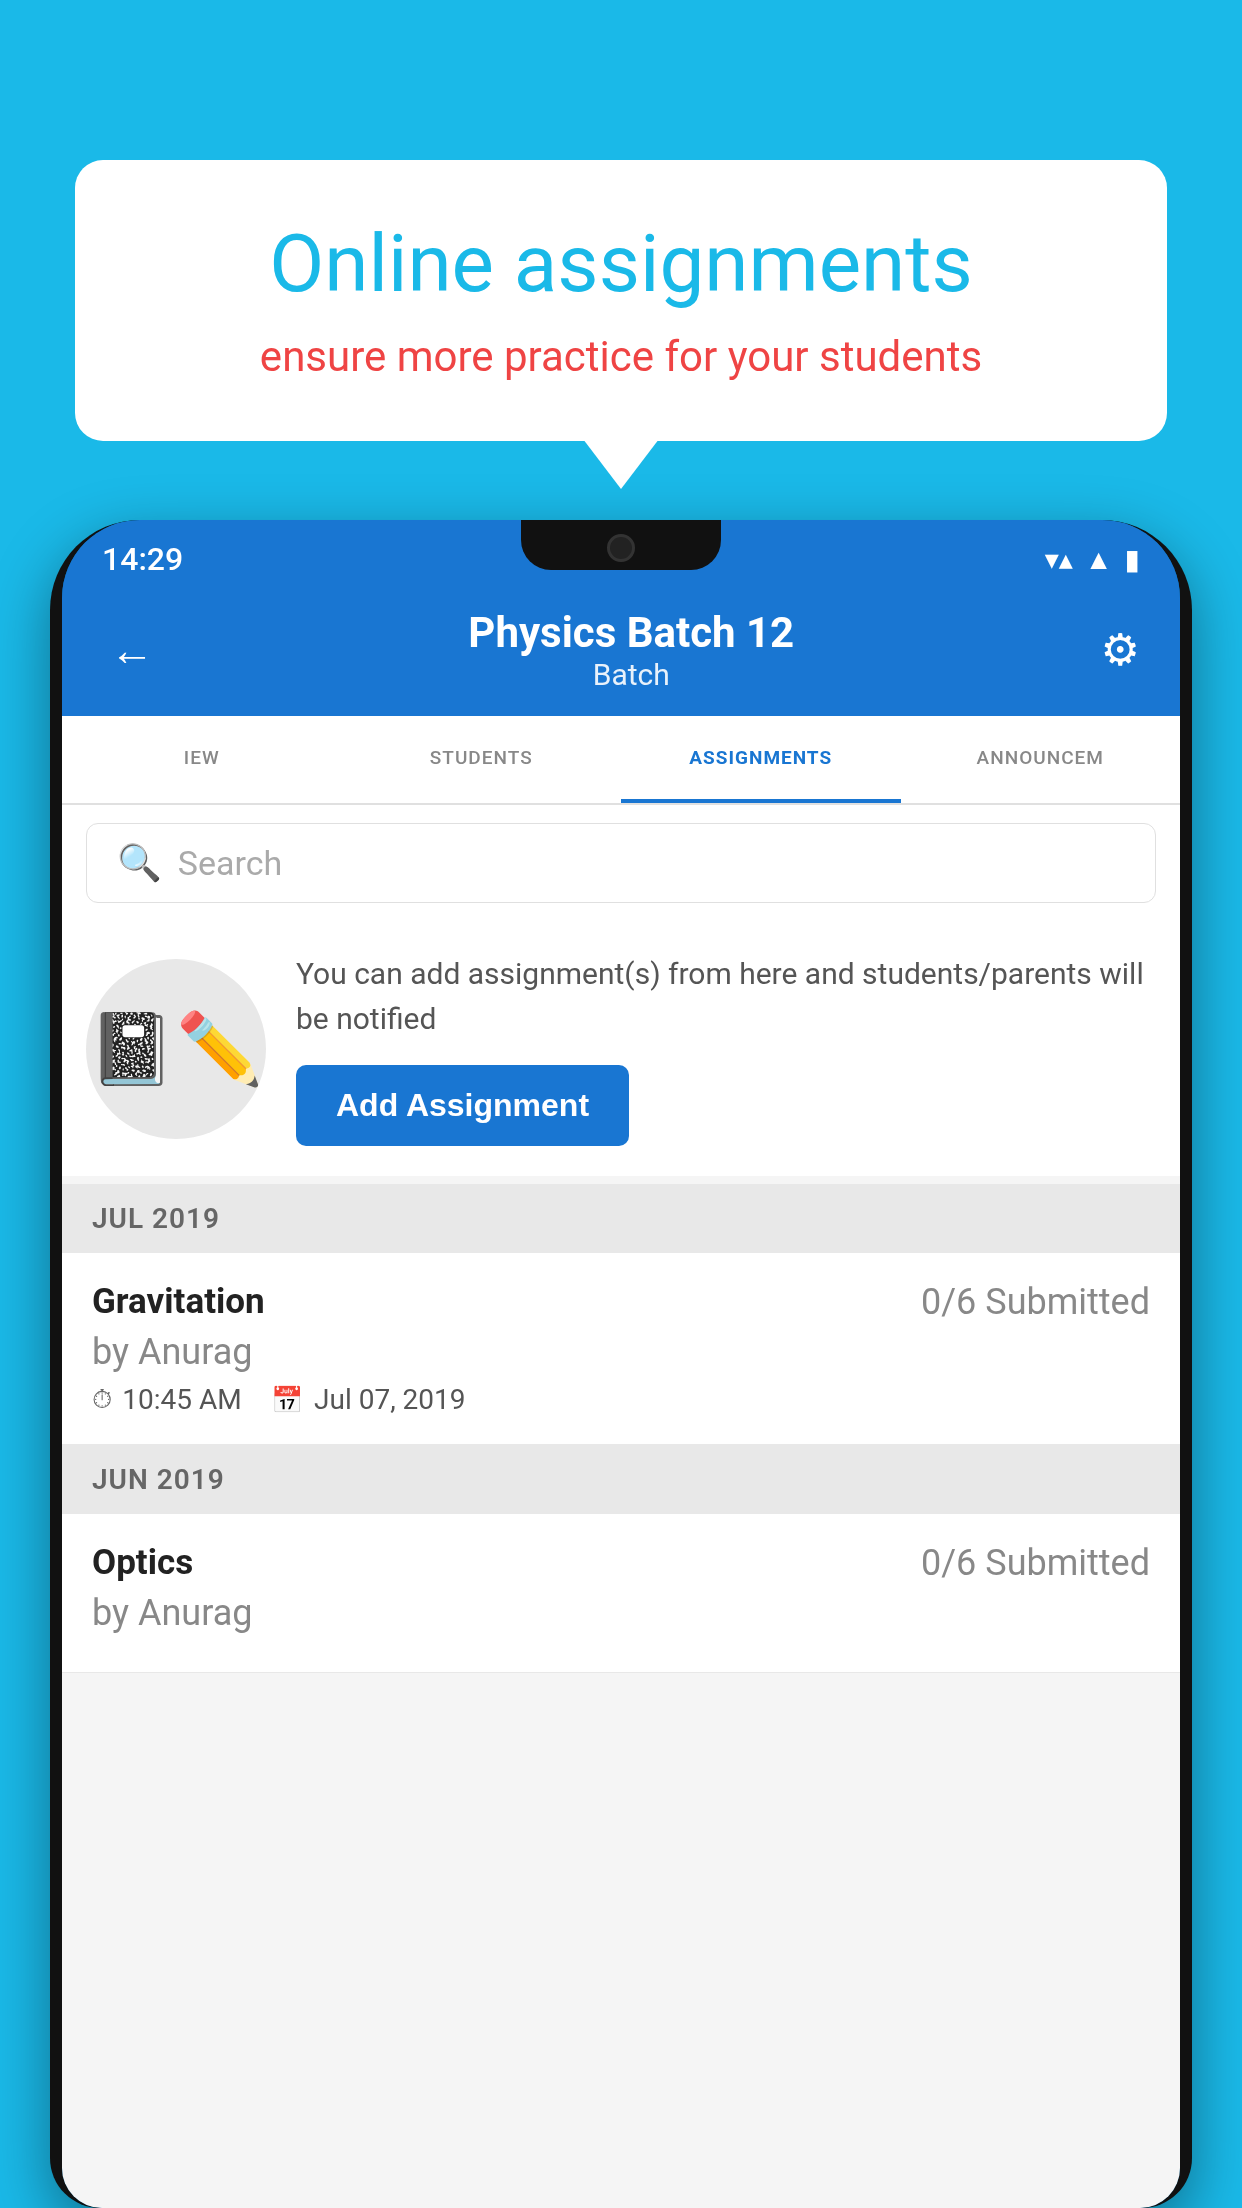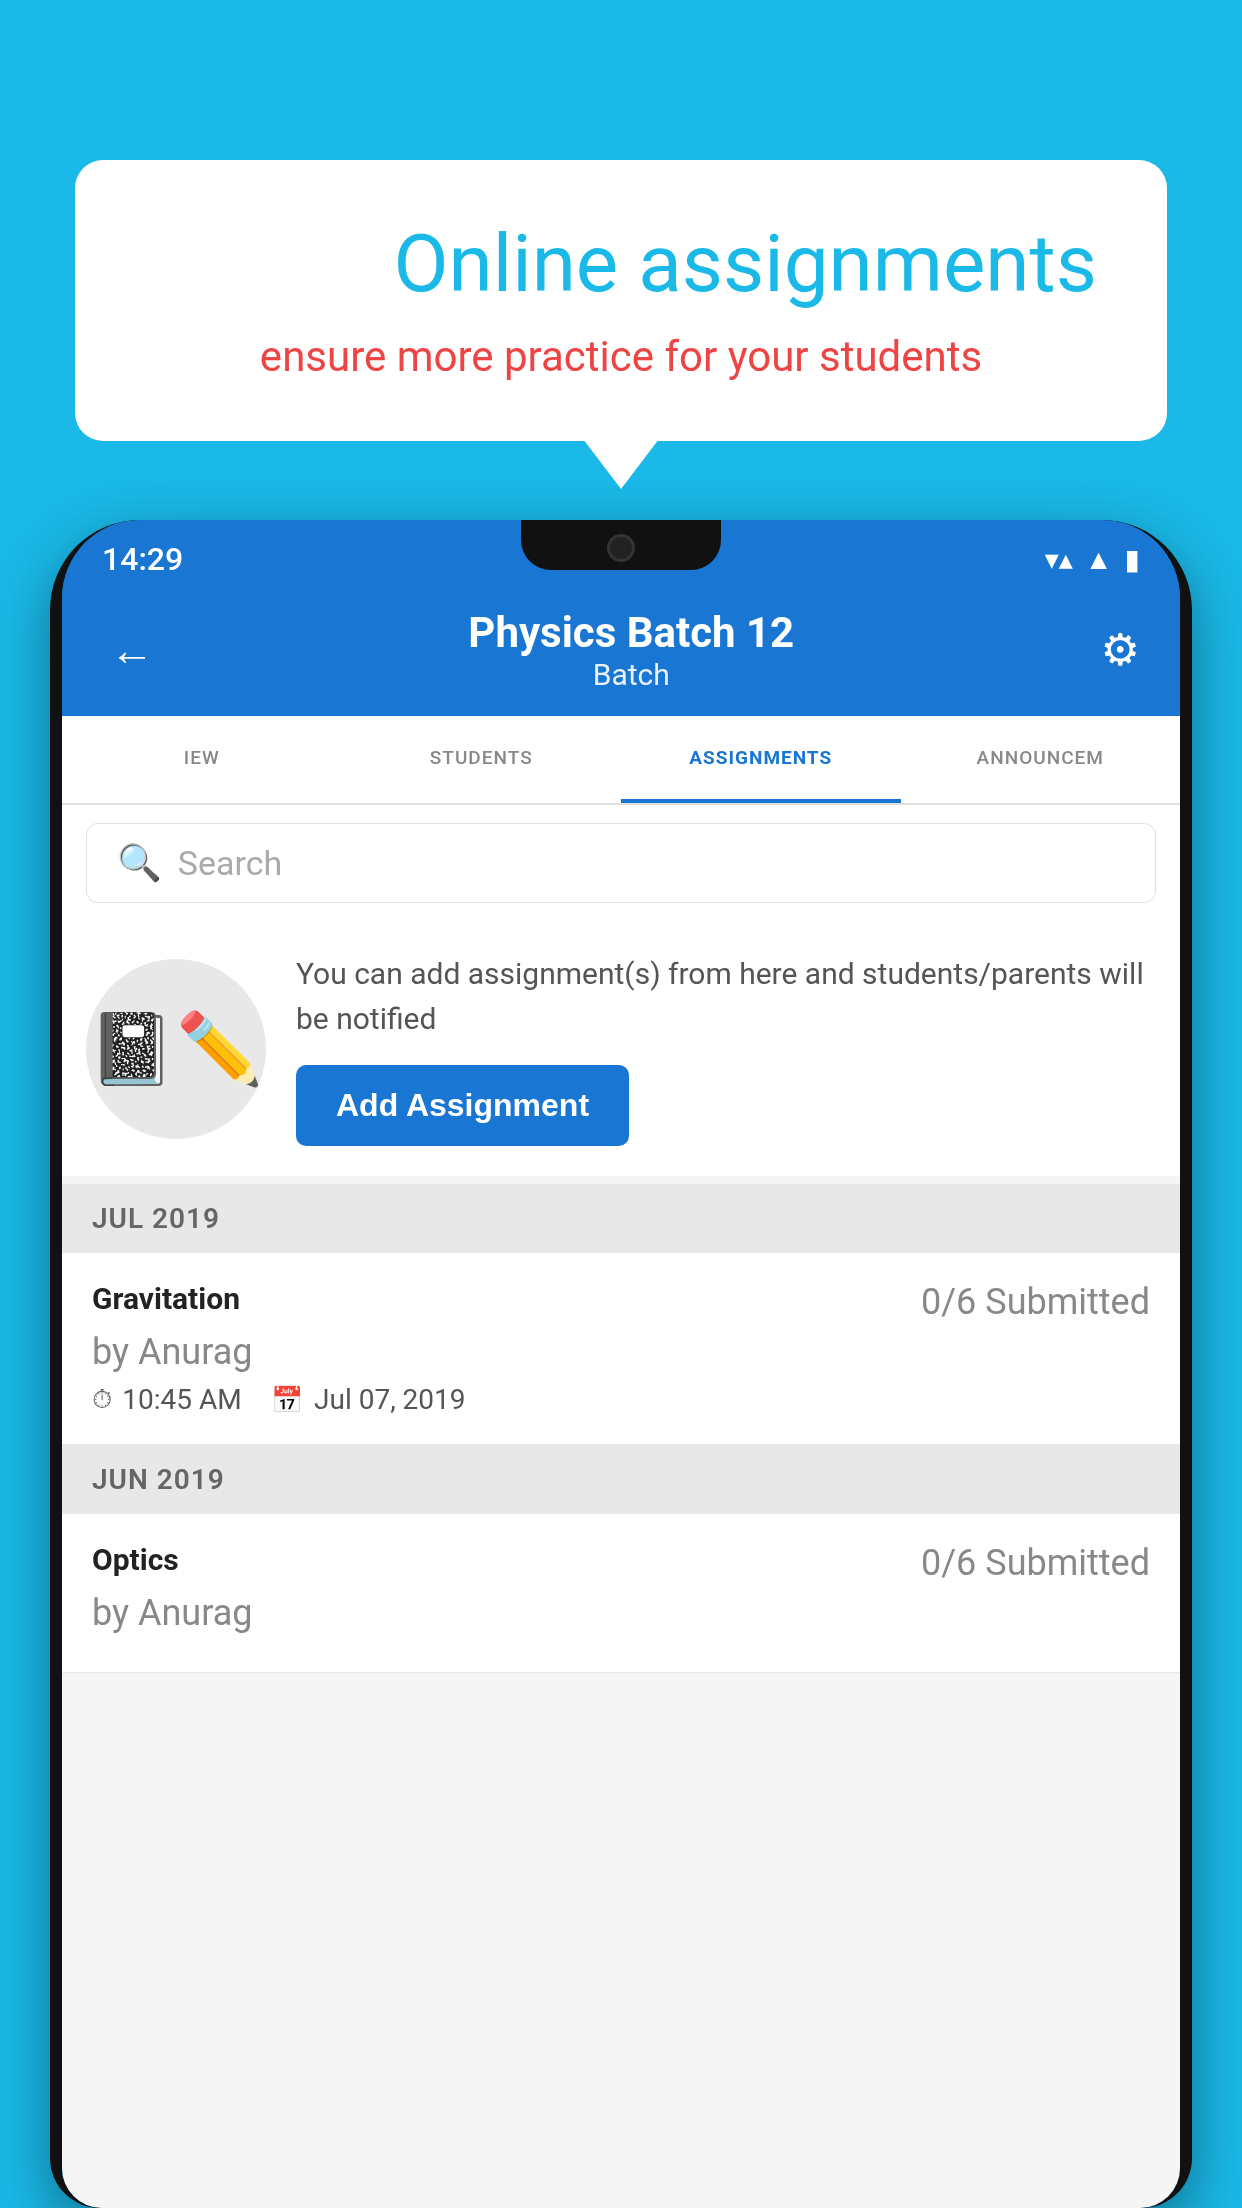--- a/index.html
+++ b/index.html
@@ -41,21 +41,20 @@
       border-right: 38px solid transparent;
       border-top: 50px solid white;
     }
 
     .speech-bubble-title {
       font-size: 80px;
       color: #1ab9e8;
       font-weight: 400;
       line-height: 1.1;
       margin-bottom: 24px;
-      text-align: right;
     }
 
     .speech-bubble-subtitle {
       font-size: 42px;
       color: #ef4444;
       font-weight: 400;
     }
 
     
     .phone-frame {
@@ -298,21 +297,21 @@
     }
 
     .assignment-top-row {
       display: flex;
       justify-content: space-between;
       align-items: flex-start;
       margin-bottom: 8px;
     }
 
     .assignment-name {
-      font-size: 30px;
+      font-size: 35px;
       font-weight: 700;
       color: #222;
     }
 
     .assignment-submitted {
       font-size: 36px;
       color: #888;
     }
 
     .assignment-meta {

